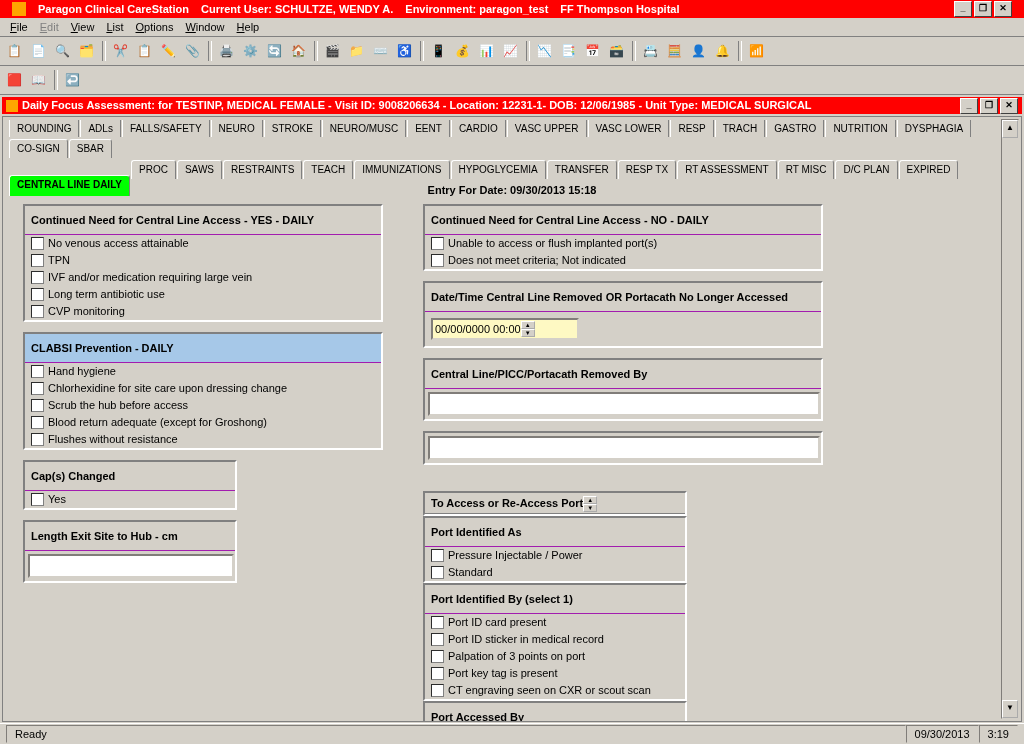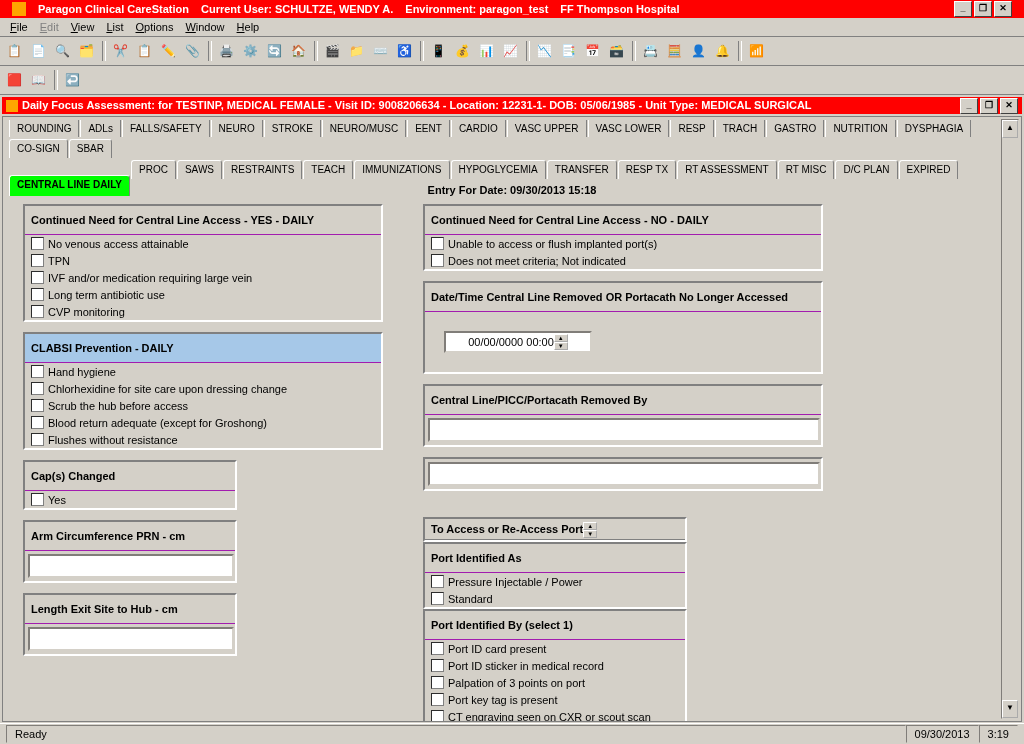--- a/index.html
+++ b/index.html
@@ -21,24 +21,24 @@
 .tabs-row{display:flex;flex-wrap:wrap;padding:2px 6px 0 6px;gap:0}
 .tab{border:1px solid #808080;border-top-color:#fff;border-left-color:#fff;border-bottom:none;padding:2px 7px;background:#d4d0c8;font-size:10px;height:14px;line-height:14px;margin-right:1px;border-radius:3px 3px 0 0;position:relative;top:1px}
 .tab.cut{border-top:none;border-radius:0;font-size:10px;height:13px;overflow:hidden}
 .tab.active{background:#00ff00;font-weight:bold;z-index:2;top:16px;height:16px}
 .entry-date{text-align:center;font-weight:bold;font-size:11px;padding:4px}
 .form-area{display:flex;gap:40px;padding:4px 20px}
 .col{display:flex;flex-direction:column;gap:10px}
 .group{border:2px solid;border-color:#808080 #fff #fff #808080;background:#d4d0c8}
 .group-head{font-weight:bold;padding:8px 6px;border-bottom:1px solid #a21caf;background:#d4d0c8}
 .group-head.blue{background:#a6c8e8}
-.check-row{display:flex;align-items:center;gap:4px;padding:2px 6px}
+.check-row{display:flex;gap:4px;padding:2px 6px}
 .chk{width:11px;height:11px;border:1px inset #808080;background:#fff}
 .text-input{border:2px inset #d4d0c8;background:#fff;height:18px;margin:3px;width:calc(100% - 12px)}
-.dt-input{border:2px inset #d4d0c8;background:#ffffff;height:18px;margin:19px;width:140px;display:flex;align-items:center;justify-content:center;padding:0 2px}
+.dt-input{border:2px inset #d4d0c8;background:#fef9c3;height:18px;margin:6px;width:140px;display:flex;align-items:center;justify-content:flex-start;padding:0 2px}
 .spin{width:14px;height:16px;display:flex;flex-direction:column}
 .spin div{flex:1;border:1px outset #fff;background:#d4d0c8;font-size:6px;text-align:center;line-height:6px}
 .combo-head{display:flex;align-items:center;font-weight:bold;padding:3px 6px;border-bottom:1px solid #808080}
 .statusbar{position:absolute;bottom:0;left:0;right:0;height:20px;background:#d4d0c8;border-top:1px solid #fff;display:flex;justify-content:space-between;align-items:center;padding:0 6px;font-size:11px}
 .status-cell{border:1px inset #d4d0c8;padding:1px 8px;height:14px;line-height:14px}
 .scroll-v{position:absolute;right:2px;top:2px;bottom:2px;width:16px;background:#d4d0c8;border:1px inset #d4d0c8;display:flex;flex-direction:column;justify-content:space-between}
 .scroll-btn{height:16px;background:#d4d0c8;border:1px outset #fff;text-align:center;font-size:8px;line-height:14px}
 </style>
 </head>
 <body>
@@ -109,21 +109,21 @@
 <div class="toolbar2">
   <div class="tbtn">🟥</div>
   <div class="tbtn">📖</div>
   <div class="tsep"></div>
   <div class="tbtn">↩️</div>
 </div>
 
 <div class="inner-title">
   <div style="display:flex;align-items:center;gap:4px">
     <span class="icon" style="width:12px;height:12px;background:#ffa500"></span>
-    <span>Daily Focus Assessment:  for TESTINP, MEDICAL FEMALE - Visit ID: 9008206634 - Location: 12231-1- DOB: 05/06/1985 - Unit Type: MEDICAL SURGICAL</span>
+    <span>Daily Focus Assessment:  for TESTINP, MEDICAL FEMALE - Visit ID: 9008206634 - Location: 12231-1- DOB: 12/06/1985 - Unit Type: MEDICAL SURGICAL</span>
   </div>
   <div class="win-controls">
     <div class="win-btn">_</div>
     <div class="win-btn">❐</div>
     <div class="win-btn">✕</div>
   </div>
 </div>
 
 <div class="content">
   <div class="tabs-row" id="tabs1">
@@ -220,24 +220,20 @@
       <div class="group" style="width:210px">
         <div class="group-head">Cap(s) Changed</div>
         <div id="caps">
             <div class="check-row">
               <div class="chk"></div>
               <span>Yes</span>
             </div>
           </div>
       </div>
       <div class="group" style="width:210px">
-        <div class="group-head">Arm Circumference PRN - cm</div>
-        <input class="text-input" style="">
-      </div>
-      <div class="group" style="width:210px">
         <div class="group-head">Length Exit Site to Hub - cm</div>
         <input class="text-input" style="">
       </div>
     </div>
 
     <div class="col" style="width:400px">
       <div class="group">
         <div class="group-head">Continued Need for Central Line Access -  NO - DAILY</div>
         <div id="no_daily">
             <div class="check-row">

